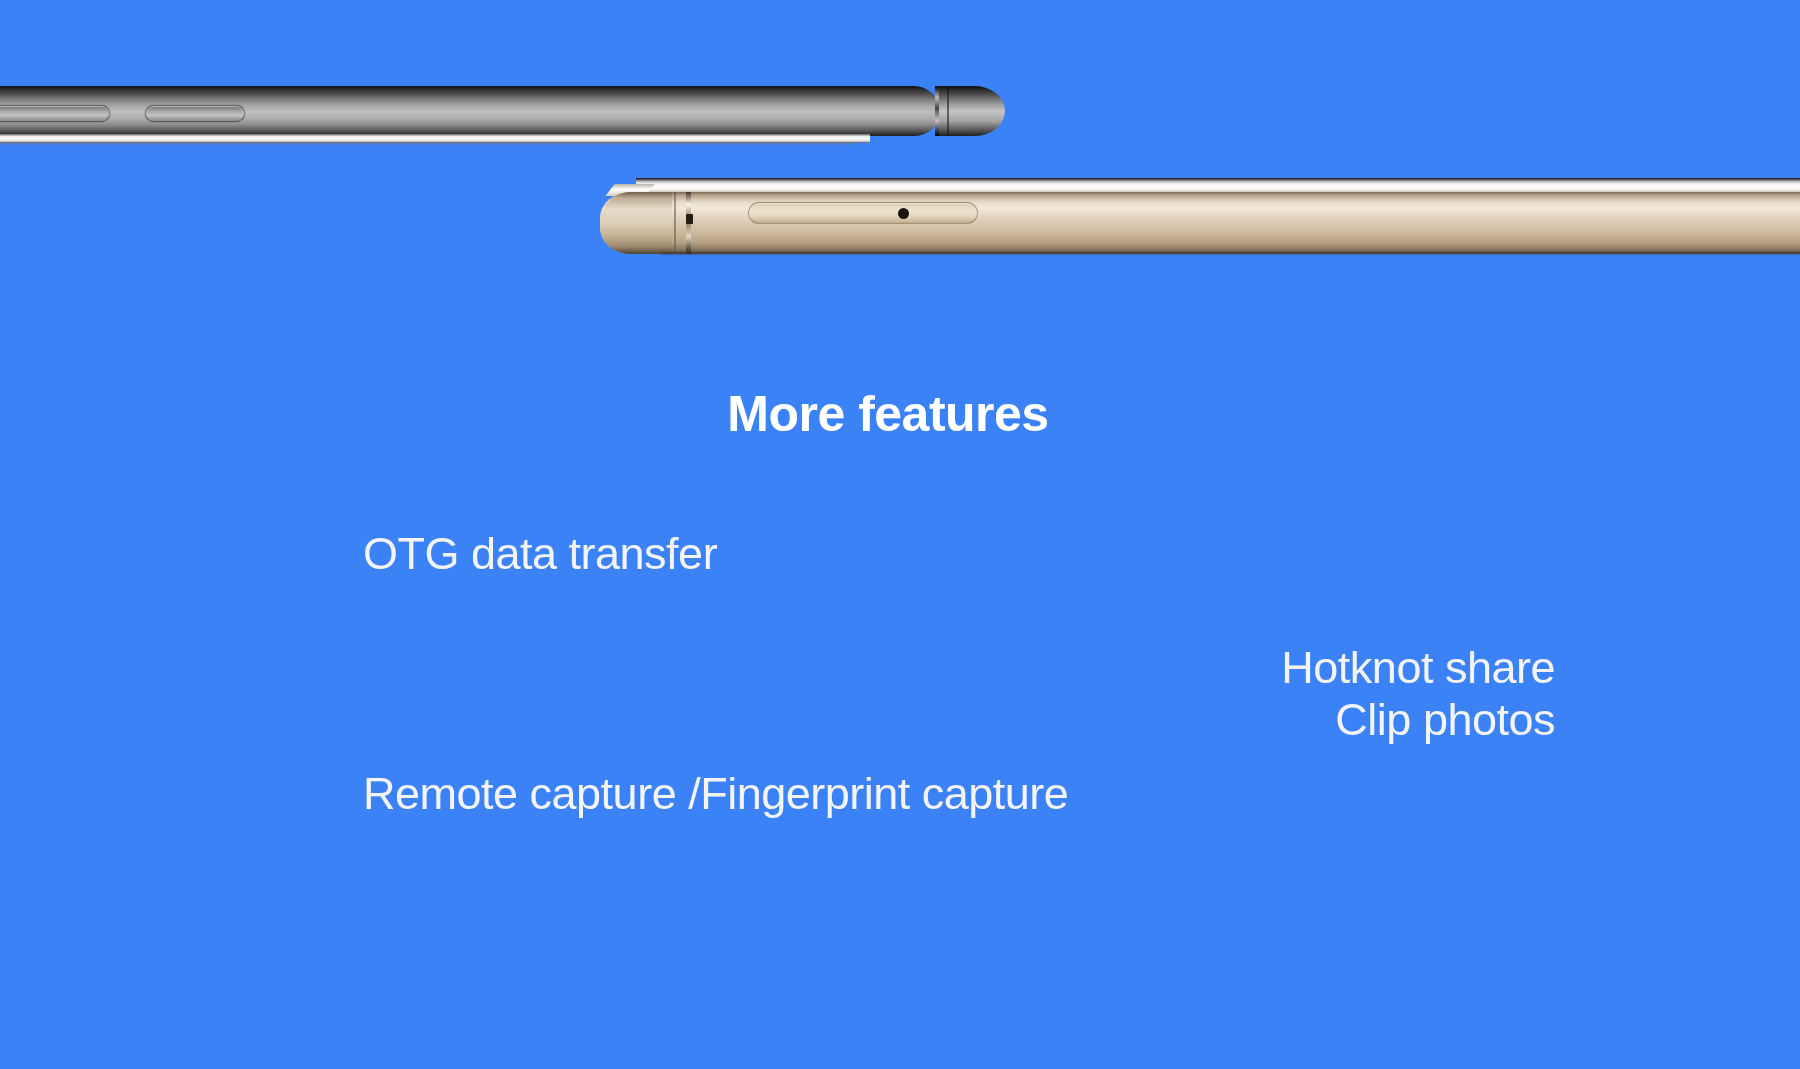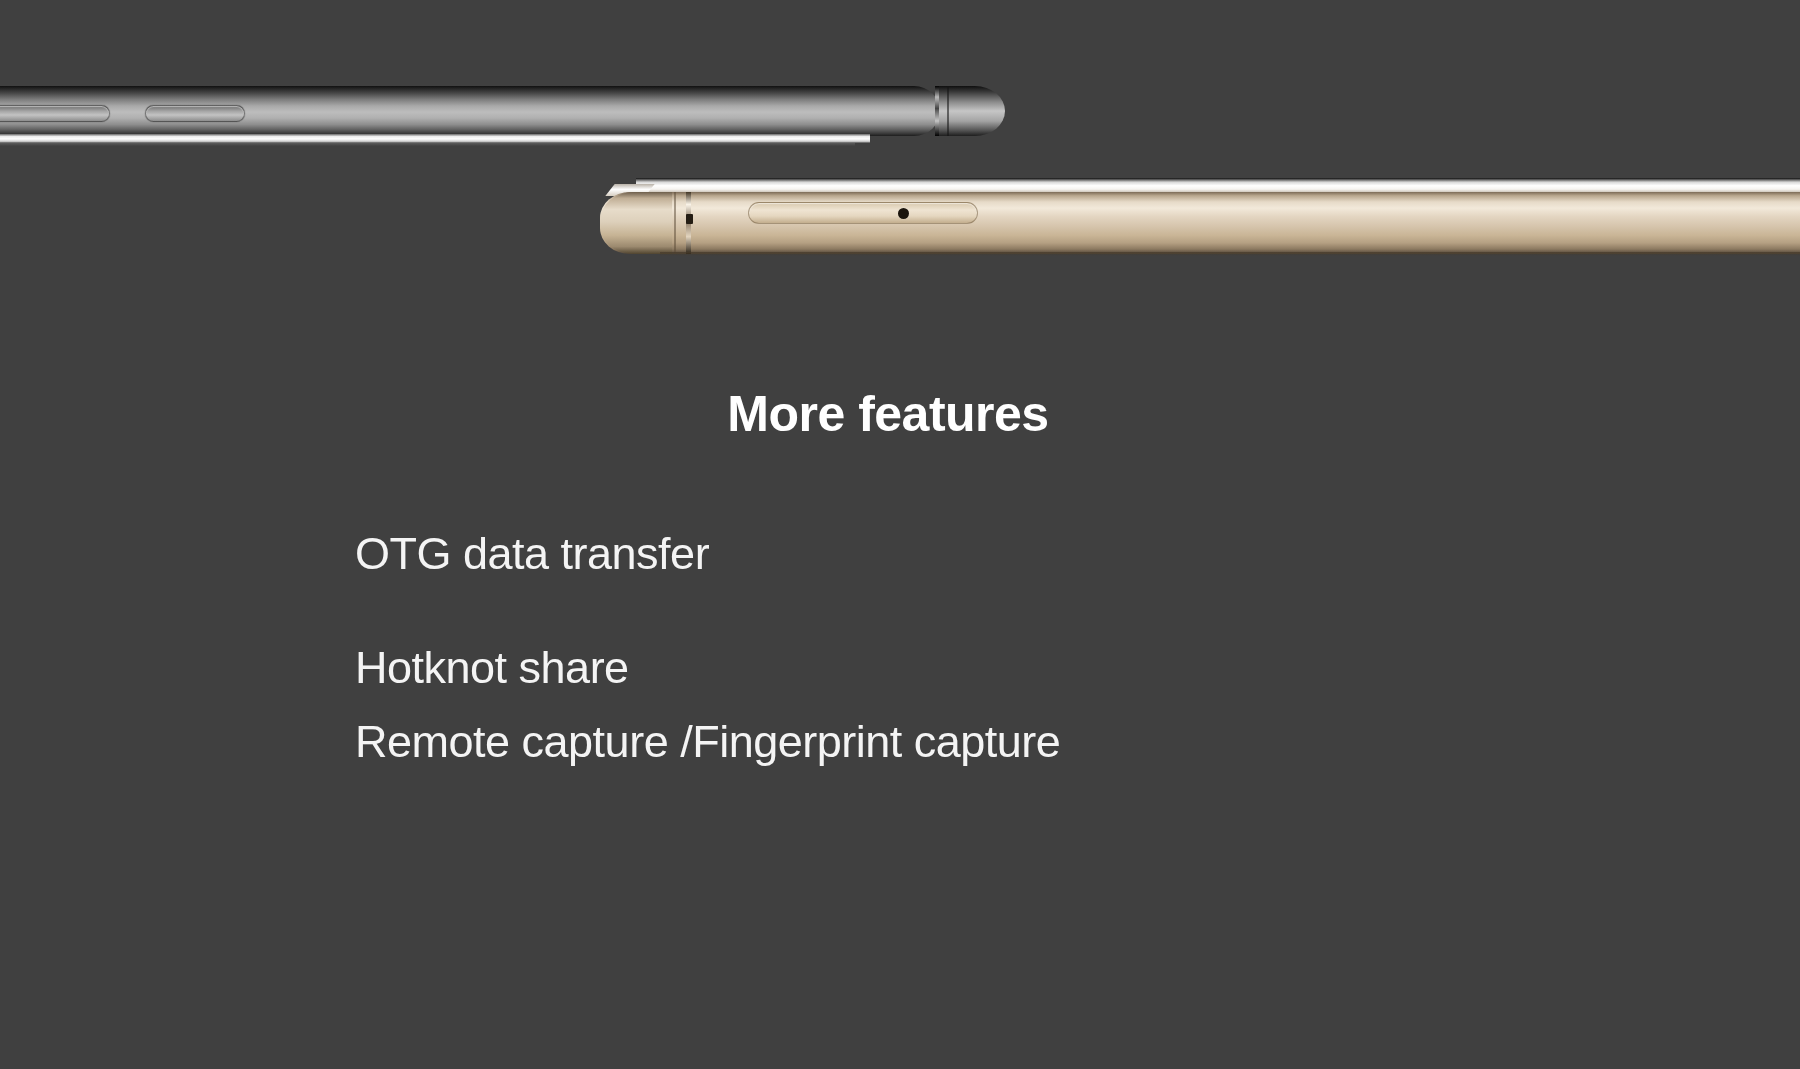--- a/index.html
+++ b/index.html
@@ -4,21 +4,21 @@
 <style>
   html, body {
     margin: 0;
     padding: 0;
     background: #121212;
   }
   #page {
     position: relative;
     width: 1800px;
     height: 1069px;
-    background: #404040;
+    background: #3b82f6;
     overflow: hidden;
     font-family: "Liberation Sans", sans-serif;
   }
 
   
   .phones {
     position: absolute;
     left: 0; top: 0;
     width: 1800px;
     height: 320px;
@@ -263,23 +263,24 @@
     width: 1200px;
     color: #f4f4f4;
     font-weight: 300;
   }
   .frow {
     display: flex;
     align-items: flex-end;
     white-space: nowrap;
     font-size: 45px;
     letter-spacing: -0.5px;
+    margin-left: 8px;
   }
   .frow-1 { margin-bottom: 62px; }
-  .frow-2 { margin-bottom: 22px; }
+  .frow-2 { margin-bottom: 22px; flex-direction: column; }
   .fitem { display: inline-block; }
   .gap-a { width: 118px; flex: 0 0 auto; }
   .gap-b { width: 93px;  flex: 0 0 auto; }
   .gap-c { width: 52px;  flex: 0 0 auto; }
 </style>
 </head>
 <body>
 
 <div id="page">
 
@@ -317,20 +318,21 @@
 
     <div class="frow frow-1">
       <span class="fitem">OTG data transfer</span>
       <span class="gap-a"></span>
     </div>
 
     <div class="frow frow-2">
       <span class="fitem">Hotknot share</span>
       <span class="gap-b"></span>
       <span class="gap-c"></span>
+      <span class="fitem">Clip photos</span>
     </div>
 
     <div class="frow frow-3">
       <span class="fitem">Remote capture /Fingerprint capture</span>
     </div>
 
   </div>
 
 </div>
 

